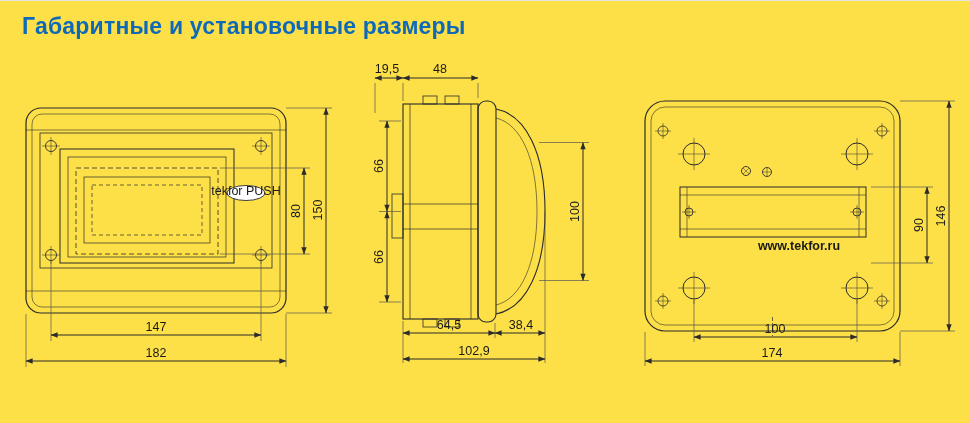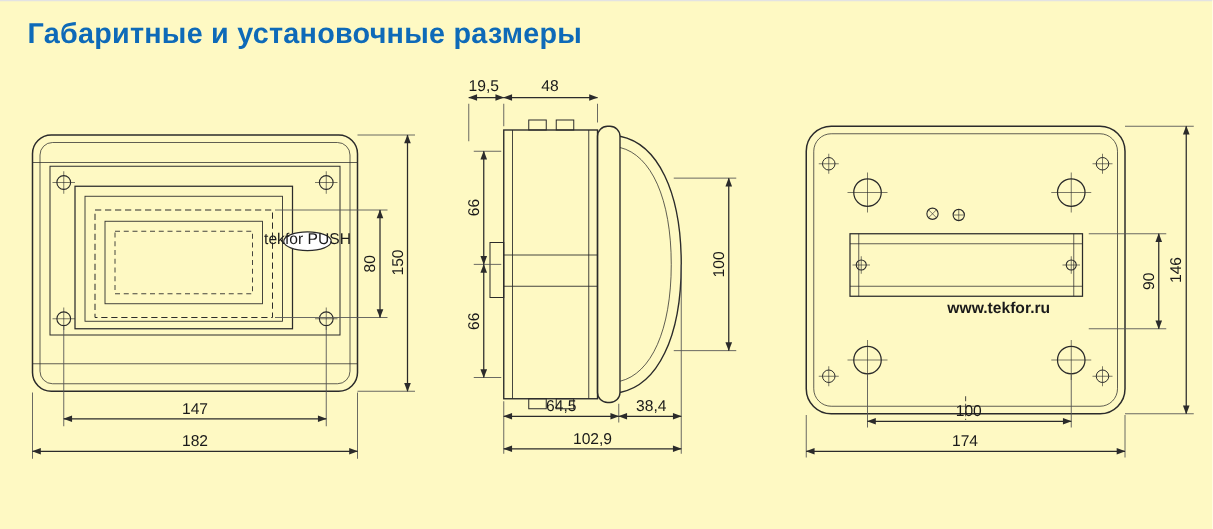--- a/index.html
+++ b/index.html
@@ -5,21 +5,21 @@
   html, body {
     margin: 0;
     padding: 0;
     background: #ffffff;
     font-family: "Liberation Sans", sans-serif;
   }
   #canvas {
     position: relative;
     width: 970px;
     height: 423px;
-    background: #fef9c3;
+    background: #fde047;
     border-top: 1px solid #e3e3e3;
     overflow: hidden;
   }
   .title {
     position: absolute;
     left: 22px;
     top: 12px;
     font-size: 23px;
     font-weight: bold;
     color: var(--accent, #0e6ab8);

